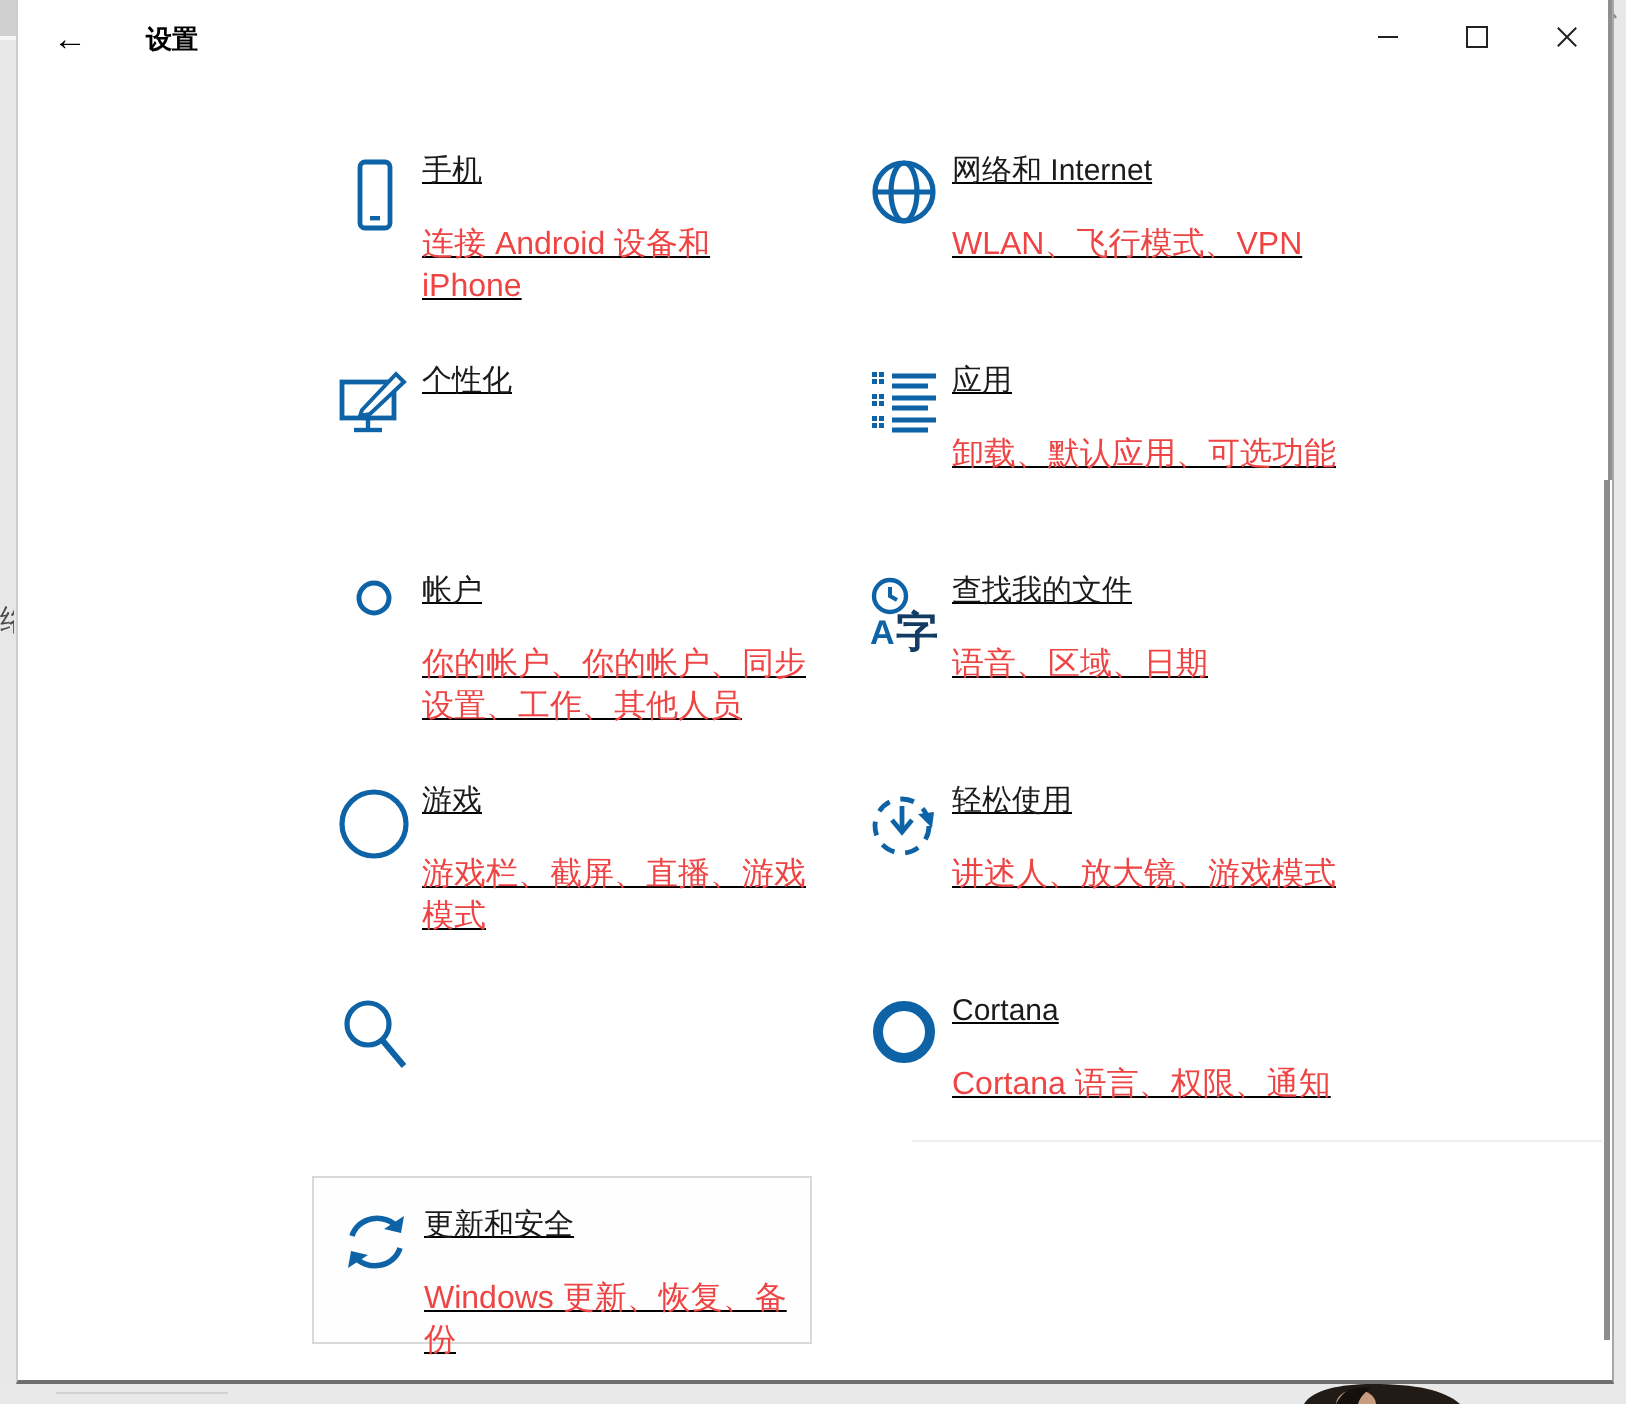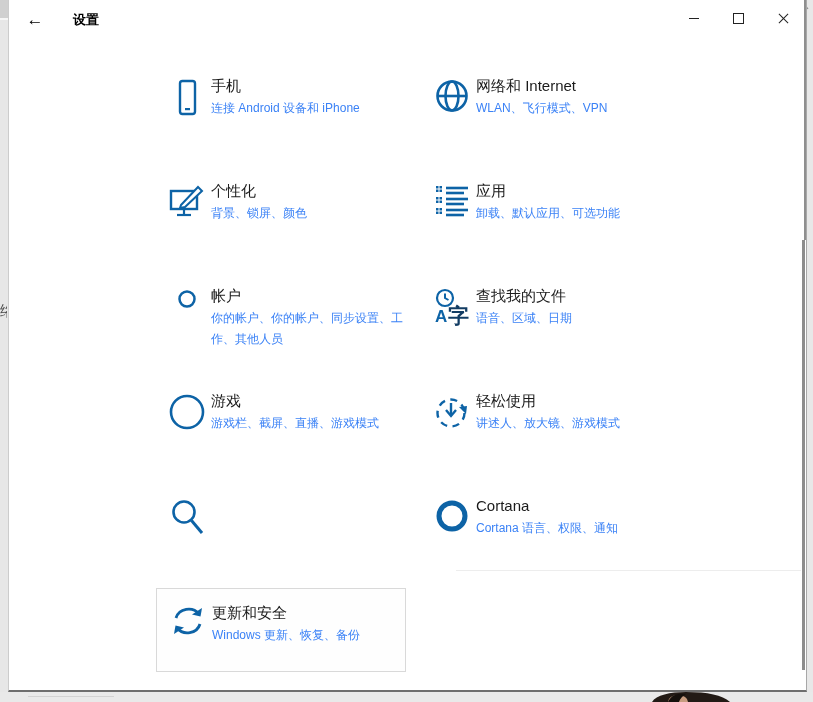--- a/index.html
+++ b/index.html
@@ -61,23 +61,23 @@
     display:flex;align-items:flex-start;box-sizing:border-box;
     padding:14px 0 0 6px;cursor:default;background:transparent;
   }
   .tile.highlighted{
     border:1px solid #d9d9d9;height:84px;margin-top:1px;background:#fefefe;
   }
   .tile-icon{
     width:49px;flex:0 0 49px;display:flex;justify-content:center;margin-top:2px;
   }
   .tile-icon svg{display:block;}
-  .tile-text{width:196px;}
+  .tile-text{width:196px;text-decoration:underline;}
   .tile-title{font-size:15px;color:#1b1b1b;line-height:20px;}
-  .tile-subtitle{font-size:12px;color:#3b82f6;line-height:21px;margin-top:2px;}
+  .tile-subtitle{font-size:16px;color:#ef4444;line-height:21px;margin-top:16px;}
 
   .divider-line{position:absolute;left:447px;top:570px;width:345px;height:1px;background:#ededed;}
 </style>
 </head>
 <body>
 
 <div class="bg-left"></div>
 <div class="bg-left-top"></div>
 <div class="edge-artifact">络</div>
 <div class="bg-right"></div>
@@ -143,21 +143,20 @@
     <div class="tile-icon">
           <svg width="38" height="36" viewBox="0 0 38 36">
             <rect x="3" y="8" width="26" height="18" fill="none" stroke="#0d63a6" stroke-width="2.4"></rect>
             <line x1="16" y1="26" x2="16" y2="32" stroke="#0d63a6" stroke-width="2.2"></line>
             <line x1="9" y1="32" x2="23" y2="32" stroke="#0d63a6" stroke-width="2.2"></line>
             <path d="M13,22 L30,4 L34,8 L17,24 L12,25 Z" fill="#ffffff" stroke="#0d63a6" stroke-width="2"></path>
           </svg>
         </div>
     <div class="tile-text">
       <div class="tile-title">个性化</div>
-      <div class="tile-subtitle">背景、锁屏、颜色</div>
     </div>
   </div>
       <div class="tile">
     <div class="tile-icon">
           <svg width="36" height="34" viewBox="0 0 36 34">
             <g fill="#0d63a6">
               <rect x="2" y="3" width="6" height="6"></rect>
               <rect x="2" y="14" width="6" height="6"></rect>
               <rect x="2" y="25" width="6" height="6"></rect>
             </g>

